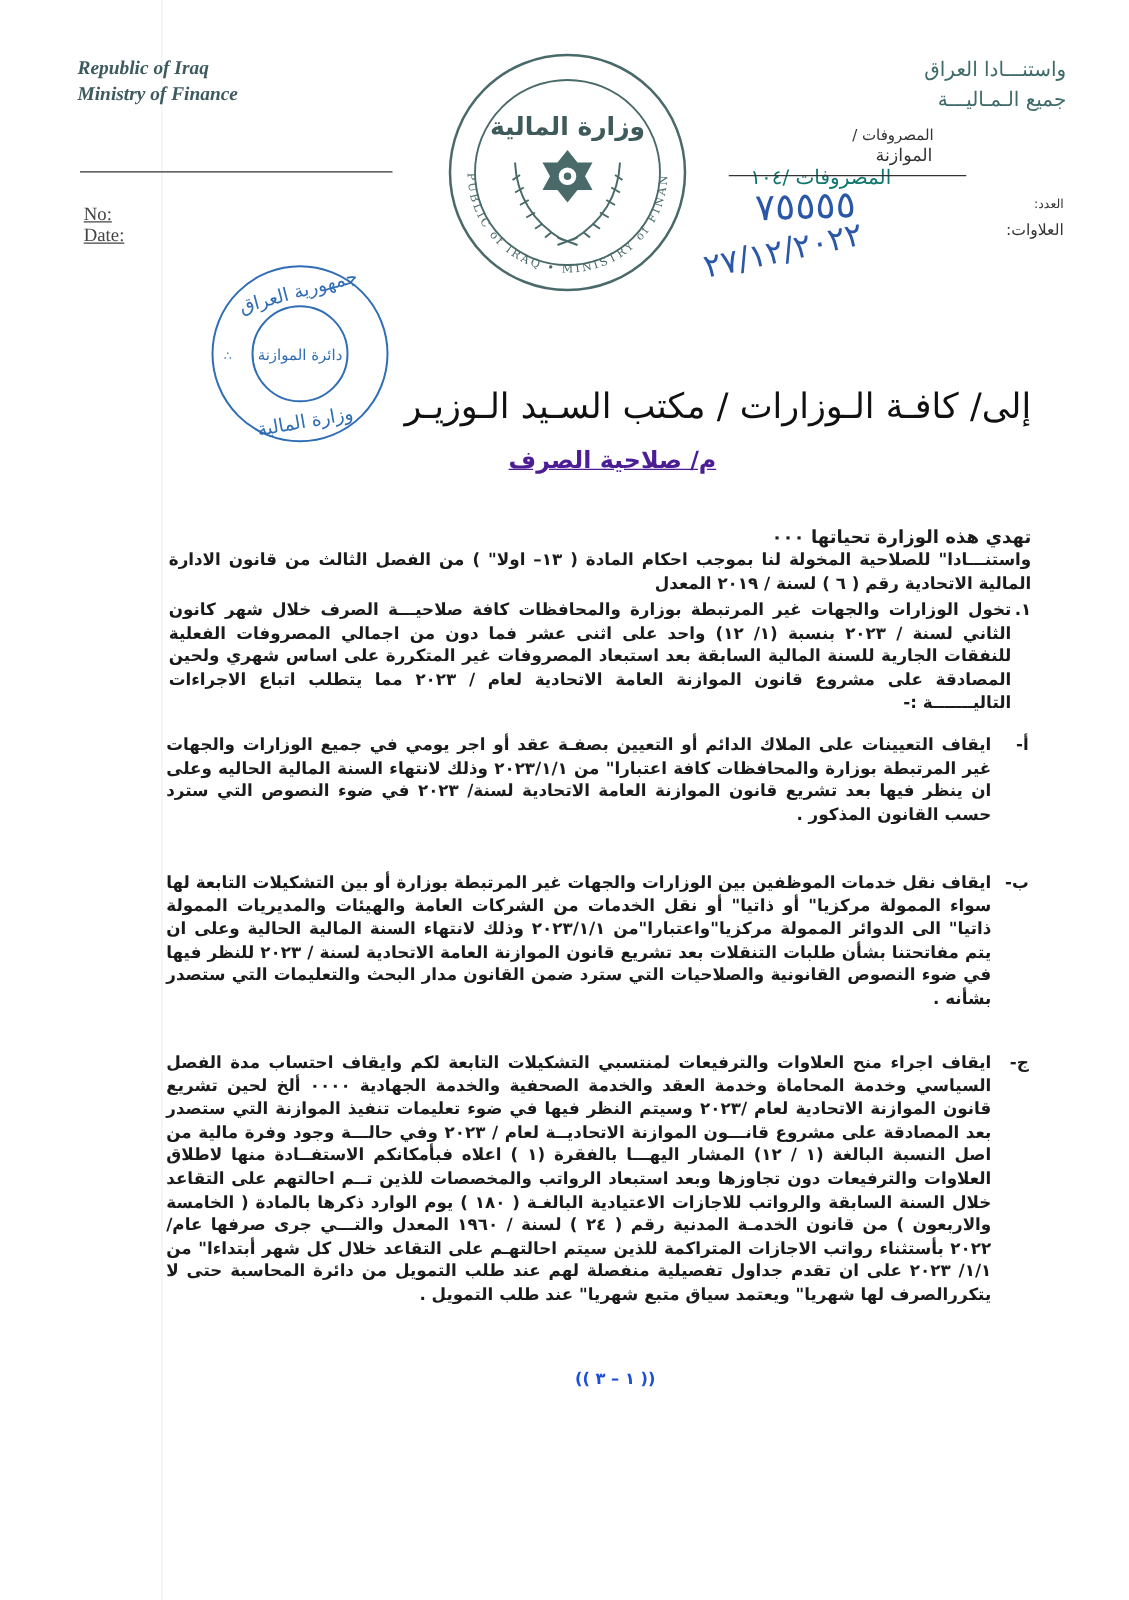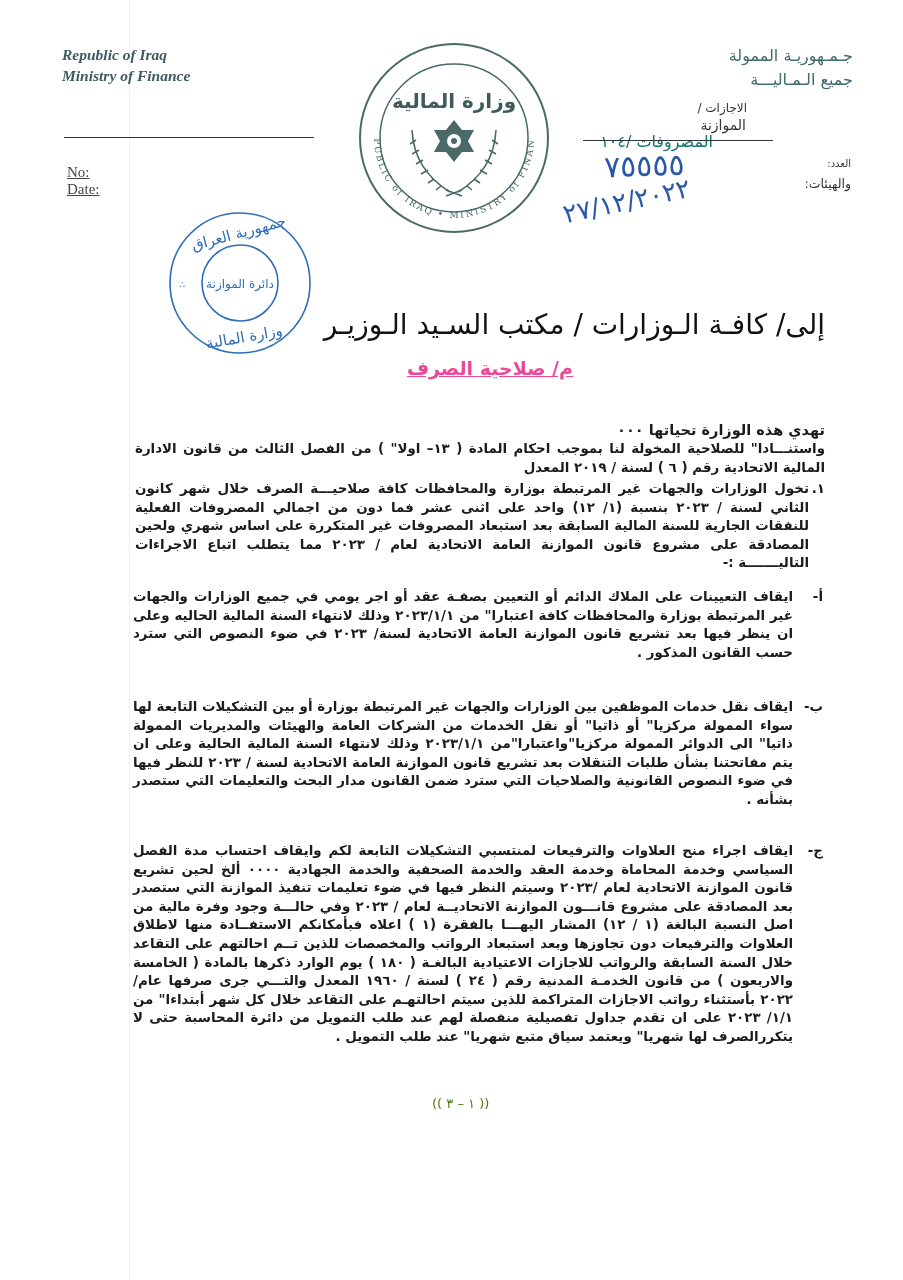--- a/index.html
+++ b/index.html
@@ -30,66 +30,66 @@
                font-family: "DejaVu Sans", sans-serif; }
 
   
   .seal-top { left: 352px; top: 40px; width: 204px; height: 196px; }
   .seal-blue { left: 165px; top: 208px; width: 150px; height: 150px; }
 
   
   .to-line { right: 78px; top: 308px; direction: rtl; font-family: "DejaVu Sans", sans-serif;
              font-weight: normal; font-size: 28px; color: #111; }
   .subject { right: 330px; top: 357px; direction: rtl; font-weight: bold; font-size: 19px;
-             color: #ec4899; text-decoration: underline; }
+             color: #4c1d95; text-decoration: underline; }
 
   
   .body-text { direction: rtl; text-align: justify; text-align-last: right; font-family: "DejaVu Sans", sans-serif;
                font-weight: bold; font-size: 13.4px; line-height: 18.6px; color: #1b1b1b; }
   .greeting { right: 78px; top: 408px; direction: rtl; font-size: 14.5px; font-weight: bold; margin-top: 13px; }
   .intro { right: 78px; top: 440px; width: 690px; }
   .item1 { right: 78px; top: 480px; width: 690px; }
   .item1 .num { position: absolute; right: 0; top: 0; }
   .item1 .txt { padding-right: 16px; text-align-last: right; }
   .item { width: 690px; right: 80px; }
   .item .letter { position: absolute; right: 0; top: 0; }
   .item .txt { padding-right: 30px; }
   .itemA { top: 588px; }
   .itemB { top: 698px; }
   .itemC { top: 842px; }
 
-  .page-no { left: 432px; top: 1096px; font-size: 13px; color: #4d7c0f; direction: rtl; font-weight: normal; }
+  .page-no { left: 460px; top: 1096px; font-size: 13px; color: #1d4ed8; direction: rtl; font-weight: bold; }
 
   .fold-line { left: 129px; top: 0; width: 1px; height: 1280px; background: #f1f1f1; }
 </style>
 </head>
 <body>
 
 <div class="abs fold-line"></div>
 
 <div class="abs en-head">
   <div>Republic of Iraq</div>
   <div>Ministry of Finance</div>
 </div>
 <div class="abs en-rule"></div>
 <div class="abs en-nodate">
   <div>No:</div>
   <div>Date:</div>
 </div>
 
 <div class="abs ar-head">
-  <div>جـمـهوريـة الممولة</div>
+  <div>واستنـــادا العراق</div>
   <div class="l2">جميع الـمـاليـــة</div>
 </div>
-<div class="abs ar-dept">الاجازات /</div>
+<div class="abs ar-dept">المصروفات /</div>
 <div class="abs ar-dept-name">الموازنة</div>
 <div class="abs ar-dept-sub">المصروفات /١٠٤</div>
 <div class="abs ar-rule"></div>
 <div class="abs ar-no">العدد:</div>
-<div class="abs ar-date">والهيئات:</div>
+<div class="abs ar-date">العلاوات:</div>
 <div class="abs hand-no">٧٥٥٥٥</div>
 <div class="abs hand-date">٢٧/١٢/٢٠٢٢</div>
 
 <svg class="abs seal-top" viewBox="0 0 204 196">
   <circle cx="102" cy="98" r="94" fill="none" stroke="#4a6a6a" stroke-width="2"></circle>
   <circle cx="102" cy="98" r="74" fill="none" stroke="#4a6a6a" stroke-width="1.5"></circle>
   <defs>
     <path id="sealArc" d="M 22 98 A 80 80 0 0 0 182 98"></path>
   </defs>
   <text font-family="DejaVu Serif, serif" font-size="9" fill="#4a6a6a" letter-spacing="2">

